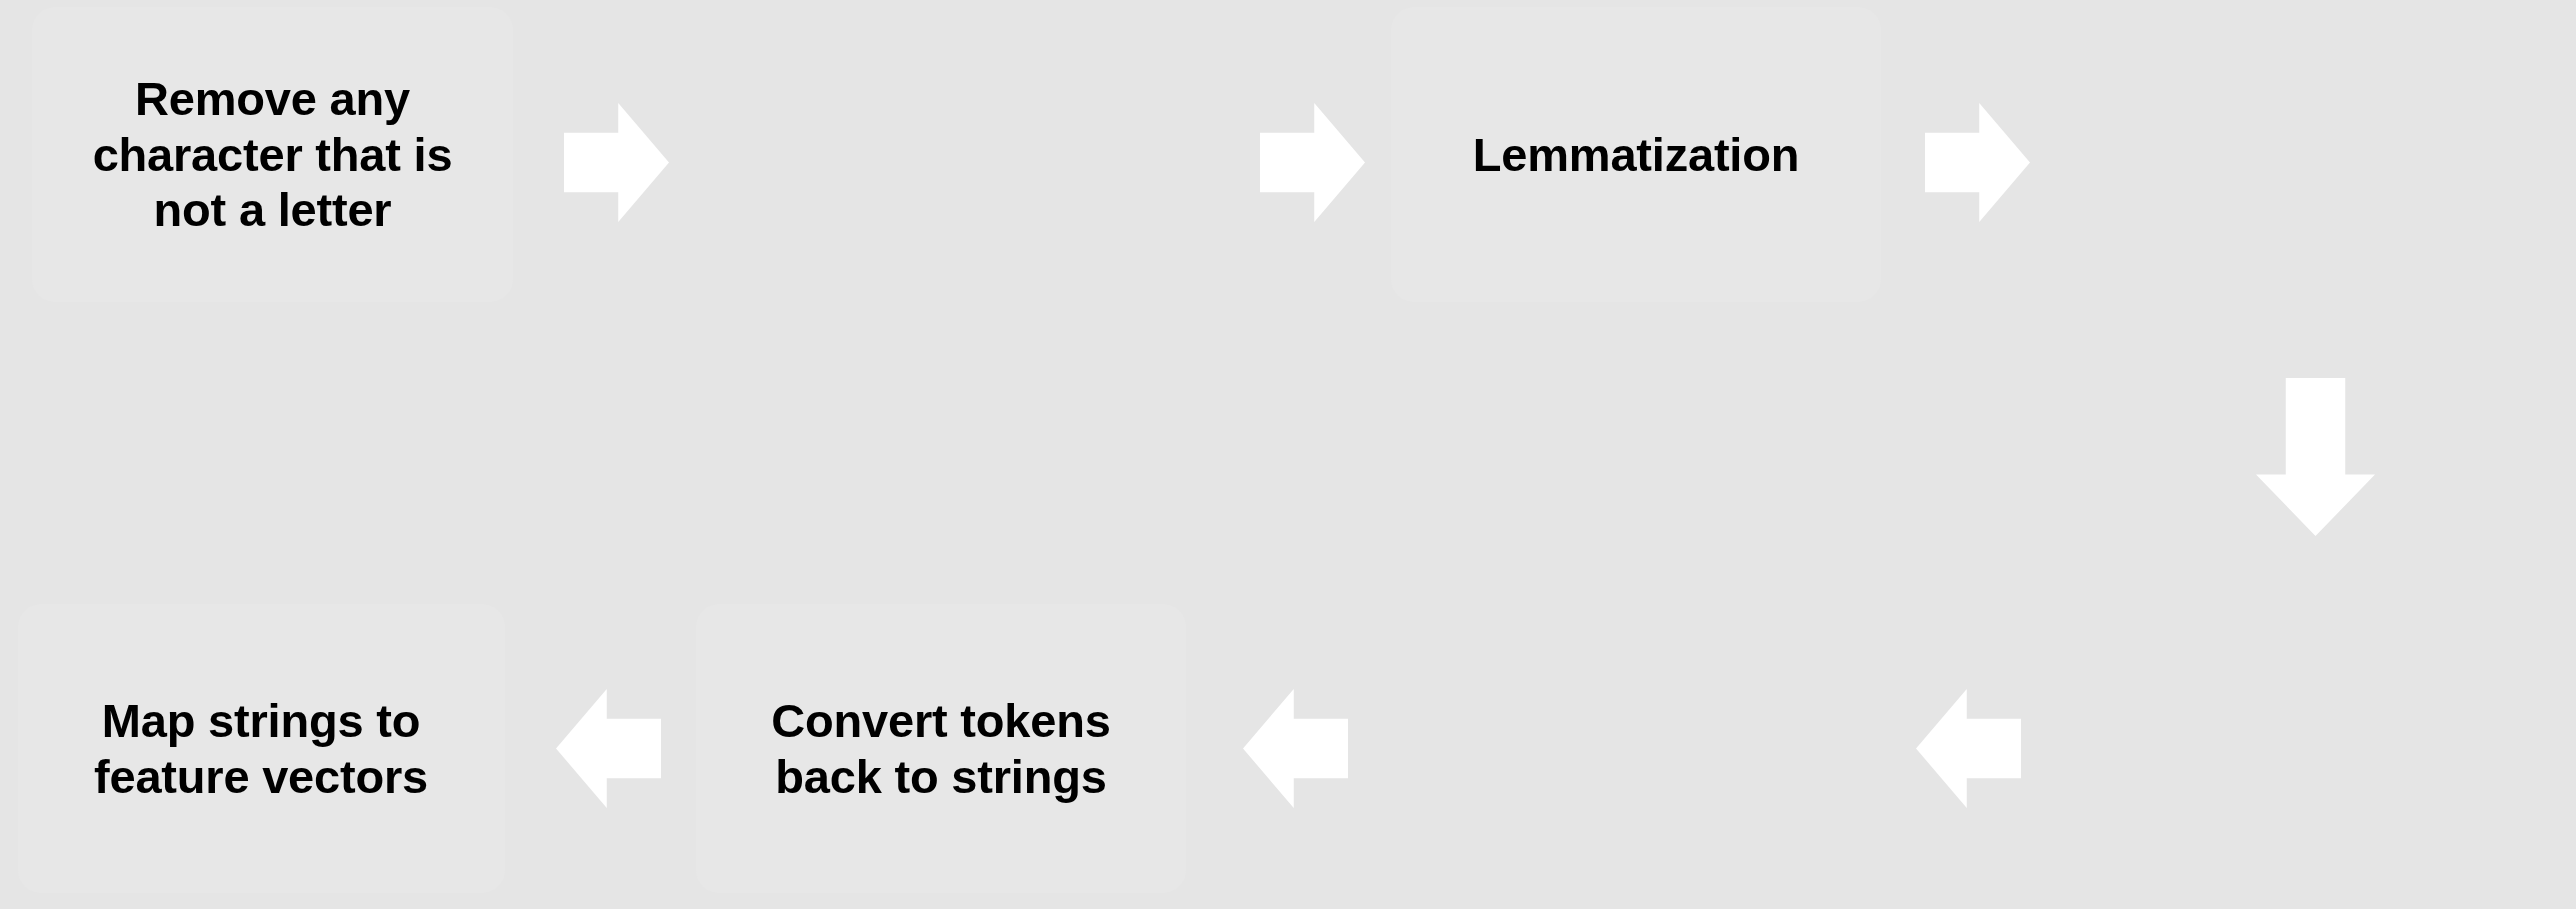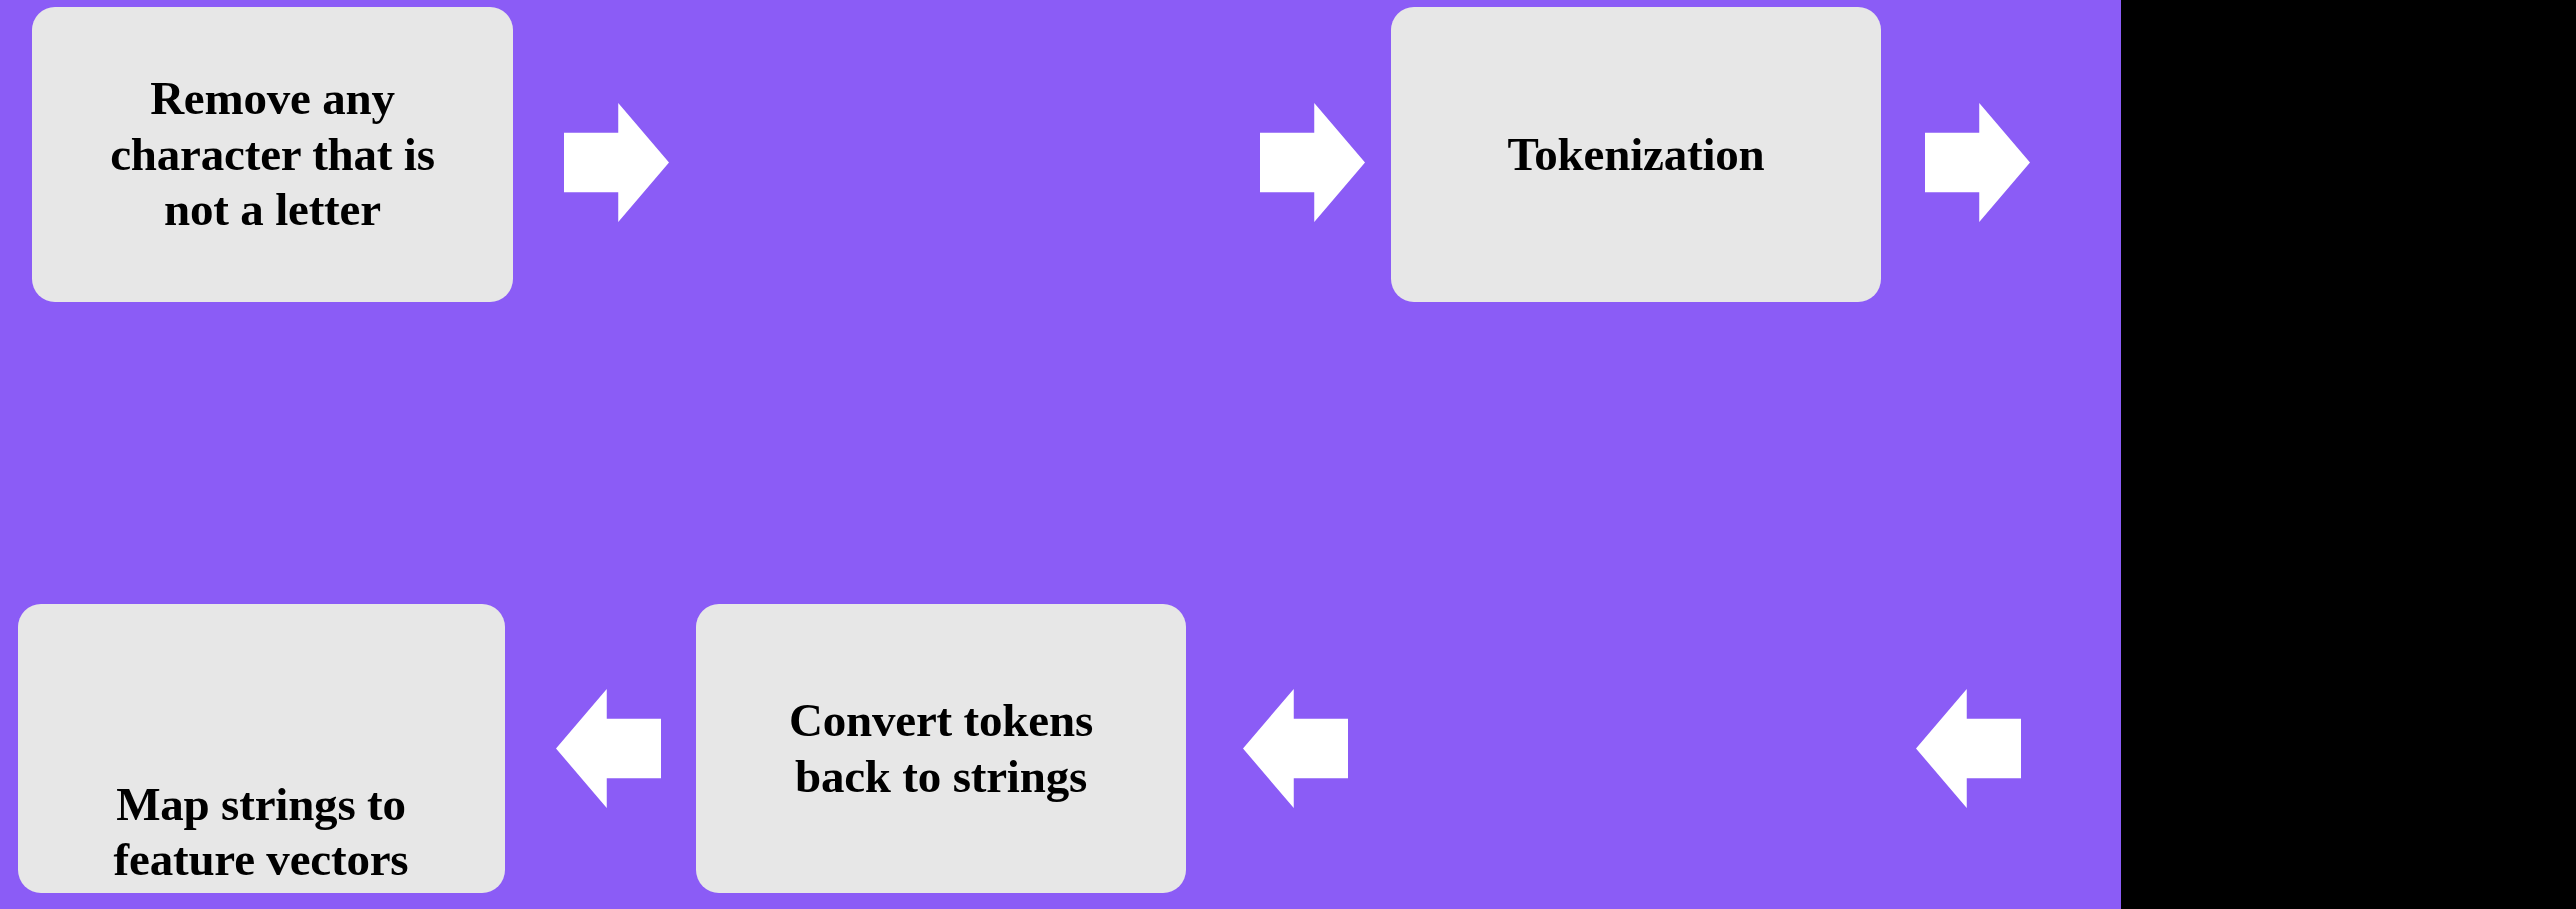--- a/index.html
+++ b/index.html
@@ -2,25 +2,25 @@
 <html style="font-size:14px"><head>
 <meta charset="utf-8">
 <style>
   html, body {
     margin: 0;
     padding: 0;
     background: #000000;
   }
   #canvas {
     position: relative;
-    width: 2121px;
+    width: 2576px;
     height: 909px;
-    background: #8b5cf6;
+    background: #e5e5e5;
     overflow: hidden;
-    font-family: Liberation Serif, serif;
+    font-family: Liberation Sans, sans-serif;
   }
   .node {
     position: absolute;
     background: #E7E7E7;
     border-radius: 23px;
     display: flex;
     align-items: center;
     justify-content: center;
     box-sizing: border-box;
     padding: 5.3px 12.3px;
@@ -62,37 +62,37 @@
   </div>
 
 
   <div class="arrow" style="left:1260px; top:103px; width:105px; height:119px;">
     <svg viewBox="0 0 120 136" preserveAspectRatio="none" aria-hidden="true">
       <polygon points="0,34 62,34 62,0 120,68 62,136 62,102 0,102" fill="#FFFFFF"></polygon>
     </svg>
   </div>
 
   <div class="node" style="left:1391px; top:7px; width:490px; height:295px;">
-    <div class="node-label">Tokenization</div>
+    <div class="node-label">Lemmatization</div>
   </div>
 
   <div class="arrow" style="left:1925px; top:103px; width:105px; height:119px;">
     <svg viewBox="0 0 120 136" preserveAspectRatio="none" aria-hidden="true">
       <polygon points="0,34 62,34 62,0 120,68 62,136 62,102 0,102" fill="#FFFFFF"></polygon>
     </svg>
   </div>
 
 
   <div class="arrow" style="left:2256px; top:378px; width:119px; height:158px;">
     <svg viewBox="0 0 136 180" preserveAspectRatio="none" aria-hidden="true">
       <polygon points="34,0 102,0 102,110 136,110 68,180 0,110 34,110" fill="#FFFFFF"></polygon>
     </svg>
   </div>
 
-  <div class="node" style="left:17.5px; top:604px; width:487px; height:289px;align-items:flex-end;">
+  <div class="node" style="left:17.5px; top:604px; width:487px; height:289px;">
     <div class="node-label">Map strings to
 feature vectors</div>
   </div>
 
   <div class="arrow" style="left:556px; top:689px; width:105px; height:119px;">
     <svg viewBox="0 0 120 136" preserveAspectRatio="none" aria-hidden="true">
       <polygon points="120,34 58,34 58,0 0,68 58,136 58,102 120,102" fill="#FFFFFF"></polygon>
     </svg>
   </div>
 

